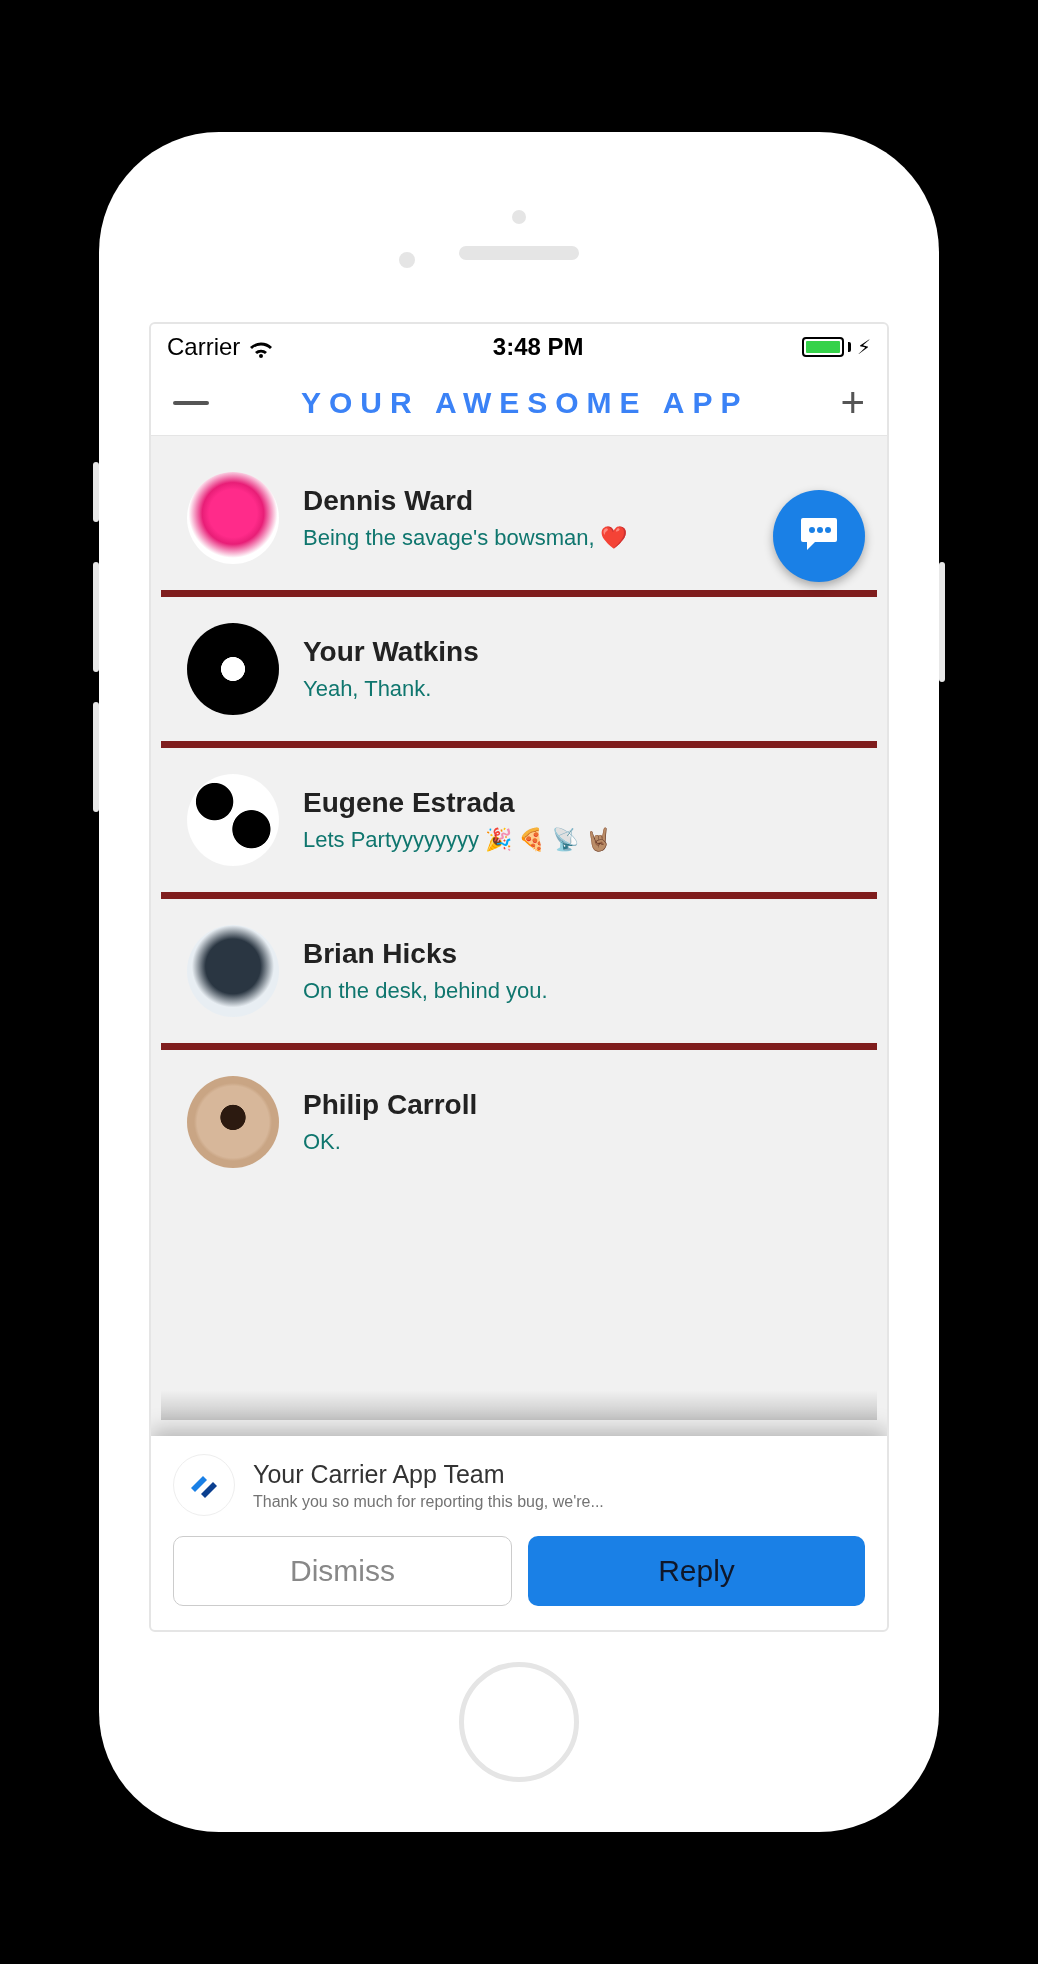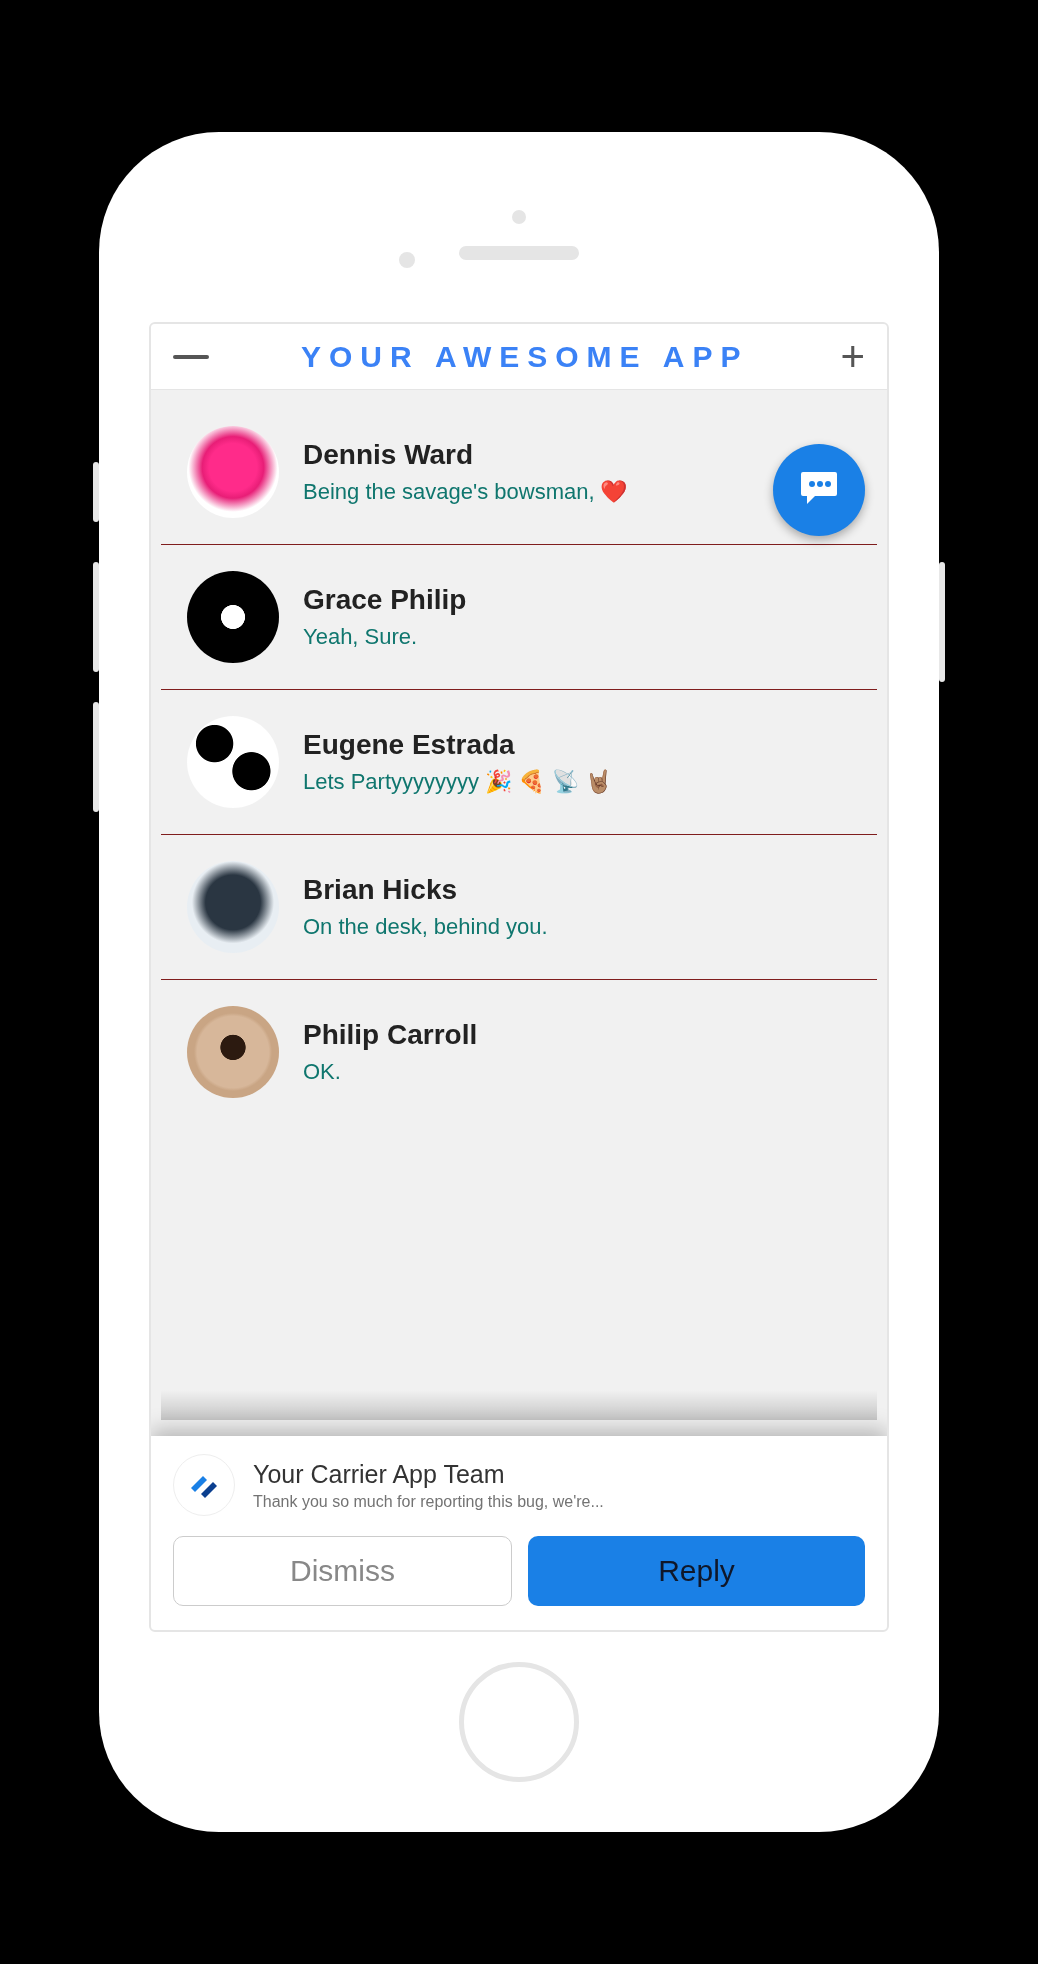--- a/index.html
+++ b/index.html
@@ -70,21 +70,21 @@
     letter-spacing:8px; color:#3b82f6;
   }
   .hamburger, .plus{display:flex; align-items:center; justify-content:center;}
   .hamburger div{width:36px; height:4px; background:#555; margin:3px 0; border-radius:2px;}
   .ham-wrap{display:flex; flex-direction:column;}
   .plus{font-size:42px; color:#555; font-weight:300;}
   
   .list{flex:1; overflow:hidden; position:relative;}
   .row{
     display:flex; align-items:center; padding:26px 26px;
-    border-bottom:1px solid #7f1d1d; background:#f1f1f1;
+    border-bottom:7px solid #7f1d1d; background:#f1f1f1;
     margin:0 10px;
   }
   .row:first-child{padding-top:36px;}
   .avatar{
     width:92px; height:92px; border-radius:50%; flex:none;
     background:#ddd center/cover no-repeat; margin-right:24px;
   }
   .av1{background:radial-gradient(circle at 50% 45%, #ff2b8a 35%, #e81e77 45%, #fff 65%);}
   .av2{background:radial-gradient(circle at 50% 50%, #fff 0 18%, #000 19% 100%);}
   .av3{background:
@@ -138,20 +138,36 @@
   <div class="side-btn mute"></div>
   <div class="side-btn volup"></div>
   <div class="side-btn voldn"></div>
   <div class="side-btn power"></div>
   <div class="cam-dot"></div>
   <div class="speaker-dot"></div>
   <div class="speaker"></div>
 
   <div class="screen">
 
+    <div class="status">
+      <span class="carrier">Carrier</span>
+      <span class="wifi">
+        <svg width="26" height="20" viewBox="0 0 26 20">
+            <path d="M13 19a2 2 0 100-4 2 2 0 000 4zm-6-6a9 9 0 0112 0l-2 2a6 6 0 00-8 0zM2 8a16 16 0 0122 0l-2 2a13 13 0 00-18 0z" fill="#000"></path>
+          </svg>
+      </span>
+      <span class="time">3:48 PM</span>
+      <span class="batt">
+        <span class="batt-body">
+            <div class="batt-fill"></div>
+          </span>
+        <span class="batt-tip"></span>
+        <span class="bolt">⚡︎</span>
+      </span>
+    </div>
 
     <div class="nav">
       <div class="hamburger">
         <div class="ham-wrap">
           <div></div>
             <div></div>
             <div></div>
         </div>
       </div>
       <div class="title">YOUR AWESOME APP</div>
@@ -164,22 +180,22 @@
       <div class="row">
         <div class="avatar av1"></div>
         <div class="info">
           <div class="name">Dennis Ward</div>
           <div class="msg">Being the savage's bowsman, ❤️</div>
         </div>
       </div>
       <div class="row">
         <div class="avatar av2"></div>
         <div class="info">
-          <div class="name">Grace Philip</div>
-          <div class="msg">Yeah, Sure.</div>
+          <div class="name">Your Watkins</div>
+          <div class="msg">Yeah, Thank.</div>
         </div>
       </div>
       <div class="row">
         <div class="avatar av3"></div>
         <div class="info">
           <div class="name">Eugene Estrada</div>
           <div class="msg">Lets Partyyyyyyyy 🎉 🍕 📡 🤘🏽</div>
         </div>
       </div>
       <div class="row">

